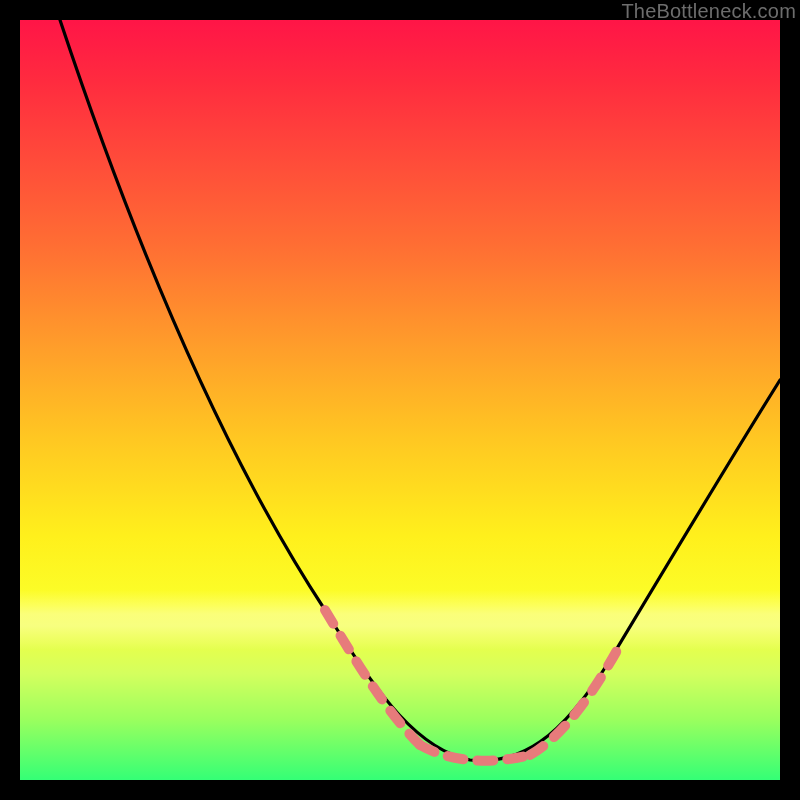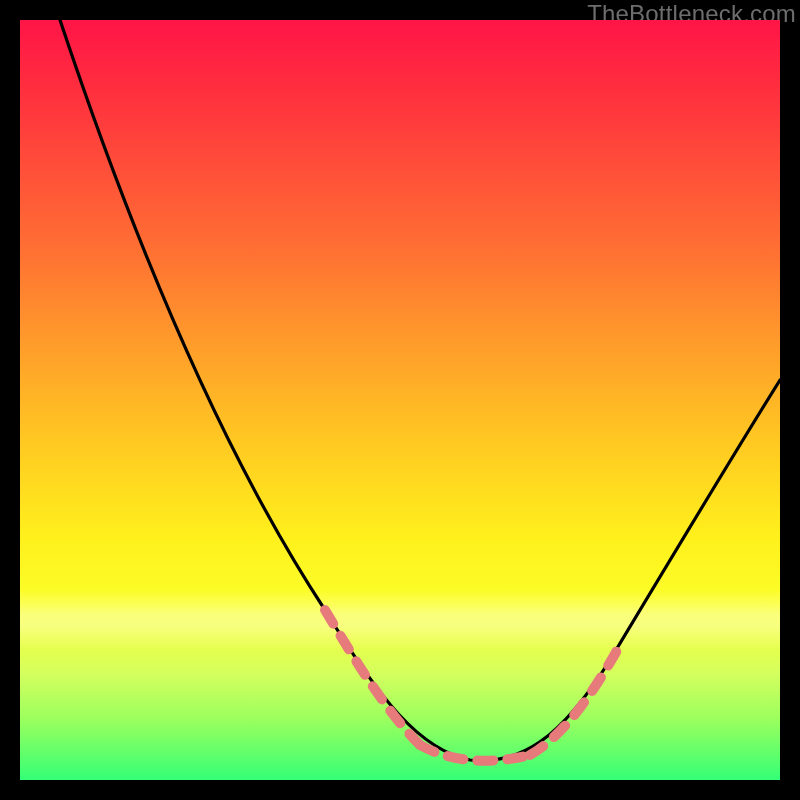--- a/index.html
+++ b/index.html
@@ -63,21 +63,21 @@
     left: 0;
     top: 0;
     width: 760px;
     height: 760px;
   }
   .watermark {
     position: absolute;
     top: 0px;
     right: 4px;
     color: #6d6d6d;
-    font-size: 24px;
+    font-size: 20px;
     font-weight: 500;
     letter-spacing: 0.2px;
     user-select: none;
   }
 </style>
 </head>
 <body>
 
 <div class="watermark">TheBottleneck.com</div>
 

